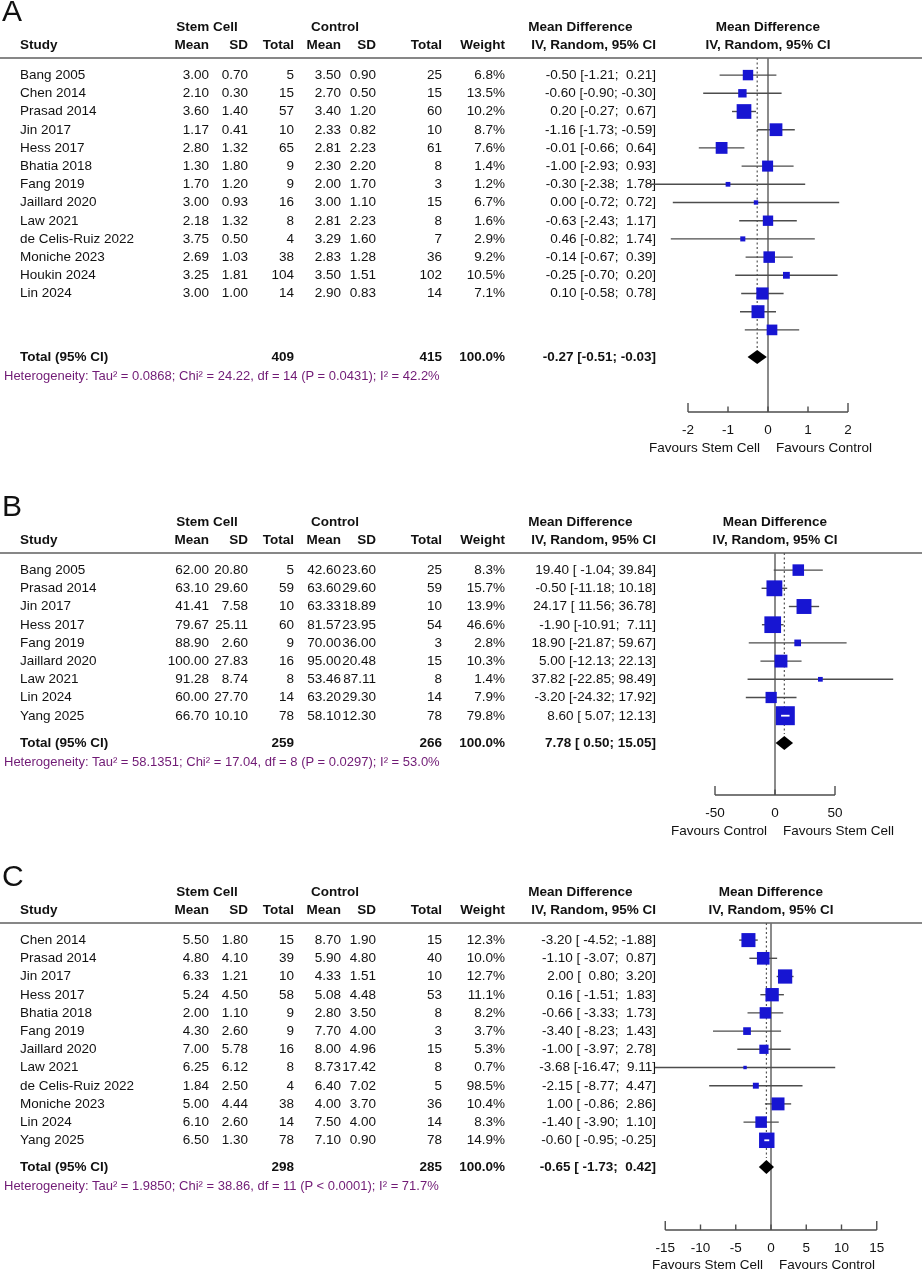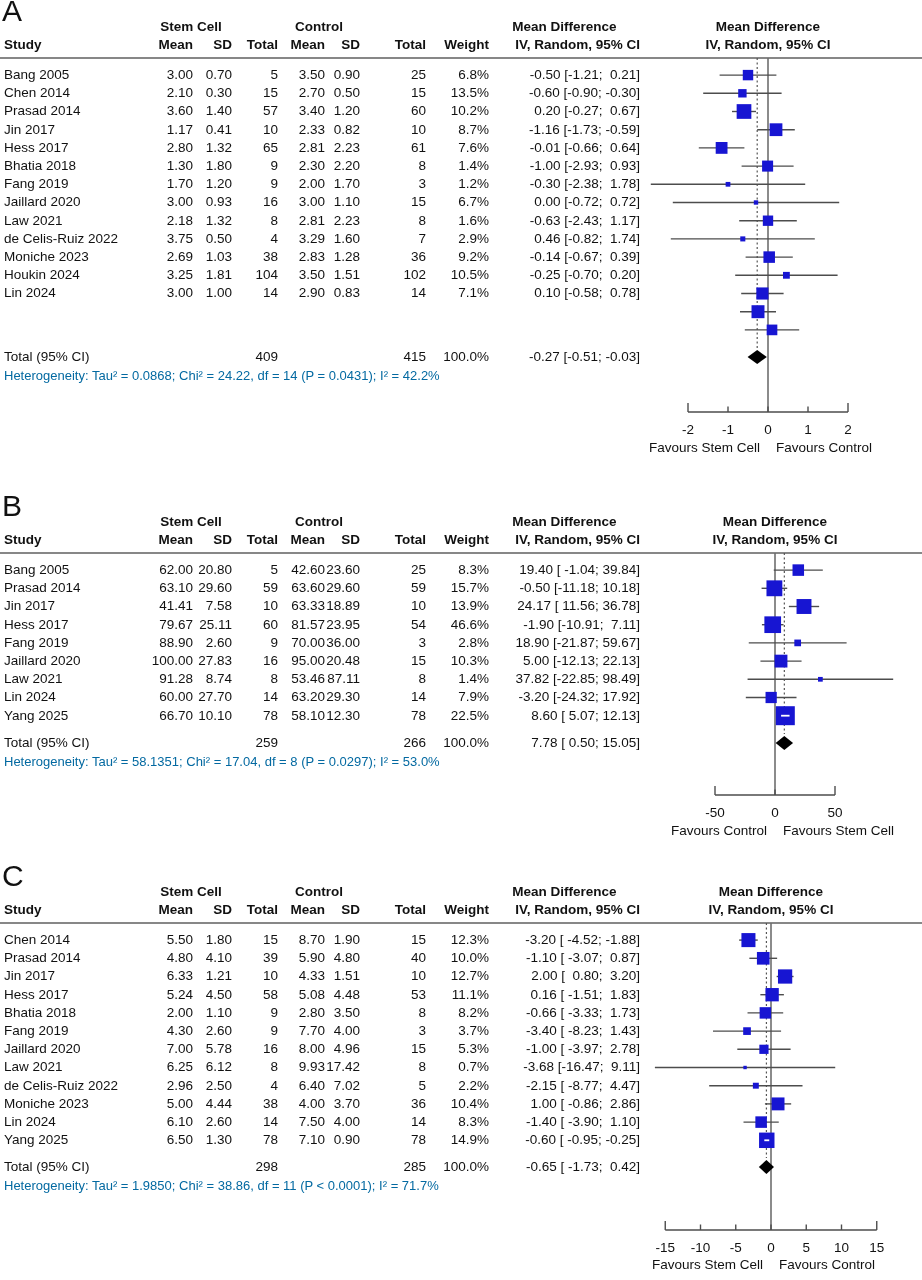--- a/index.html
+++ b/index.html
@@ -1,28 +1,28 @@
 <!DOCTYPE html>
 <html><head>
 <meta charset="utf-8">
 <style>
   html,body{margin:0;padding:0;background:#ffffff}
   body{width:922px;height:1280px;font-family:"Liberation Sans",sans-serif;color:#111}
   .panel{position:relative;overflow:hidden}
   .plabel{position:absolute;left:2px;top:-4px;font-size:30px;line-height:1;color:#111}
   .pbody{position:absolute;left:0;top:0;width:922px;height:100%}
-  table{position:absolute;left:0;width:640px;border-collapse:collapse;table-layout:fixed}
+  table{position:absolute;left:16px;width:640px;border-collapse:collapse;table-layout:fixed}
   td{padding:0;margin:0;font-size:13.5px;line-height:18.2px;height:18.2px;white-space:pre;color:#111;overflow:visible}
   .hdr td{font-weight:bold;line-height:18px;height:18px}
-  .total-table td{font-weight:normal}
+  .total-table td{font-weight:bold}
   .num{text-align:right}
   .ctr{text-align:center}
   .study{text-align:left;padding-left:4px}
   .rule{position:absolute;left:0;width:922px;height:2px;background:#878787}
-  .het{position:absolute;left:4px;font-size:13px;white-space:pre;color:#0369a1}
+  .het{position:absolute;left:4px;font-size:13px;white-space:pre;color:#701a75}
   svg{position:absolute;left:640px;top:0}
   svg text{font-family:"Liberation Sans",sans-serif;font-size:13.5px;fill:#111}
   svg text.bold{font-weight:bold}
 </style>
 </head>
 <body>
 
 <div>
   <div class="panel" id="panel-0" style="height:495px">
     <div class="plabel">A</div>
@@ -441,21 +441,21 @@
               <td class="num">-3.20 [-24.32; 17.92]</td>
             </tr>
             <tr>
               <td class="study">Yang 2025</td>
               <td class="num">66.70</td>
               <td class="num">10.10</td>
               <td class="num">78</td>
               <td class="num">58.10</td>
               <td class="num">12.30</td>
               <td class="num">78</td>
-              <td class="num">22.5%</td>
+              <td class="num">79.8%</td>
               <td class="num">8.60 [ 5.07; 12.13]</td>
             </tr>
           </tbody>
         </table>
         <table class="total-table" style="top:239px">
           <colgroup>
             <col style="width:150px">
             <col style="width:43px">
             <col style="width:39px">
             <col style="width:46px">
@@ -644,35 +644,35 @@
               <td class="num">4.96</td>
               <td class="num">15</td>
               <td class="num">5.3%</td>
               <td class="num">-1.00 [ -3.97;  2.78]</td>
             </tr>
             <tr>
               <td class="study">Law 2021</td>
               <td class="num">6.25</td>
               <td class="num">6.12</td>
               <td class="num">8</td>
-              <td class="num">9.93</td>
+              <td class="num">8.73</td>
               <td class="num">17.42</td>
               <td class="num">8</td>
               <td class="num">0.7%</td>
               <td class="num">-3.68 [-16.47;  9.11]</td>
             </tr>
             <tr>
               <td class="study">de Celis-Ruiz 2022</td>
-              <td class="num">2.96</td>
+              <td class="num">1.84</td>
               <td class="num">2.50</td>
               <td class="num">4</td>
               <td class="num">6.40</td>
               <td class="num">7.02</td>
               <td class="num">5</td>
-              <td class="num">2.2%</td>
+              <td class="num">98.5%</td>
               <td class="num">-2.15 [ -8.77;  4.47]</td>
             </tr>
             <tr>
               <td class="study">Moniche 2023</td>
               <td class="num">5.00</td>
               <td class="num">4.44</td>
               <td class="num">38</td>
               <td class="num">4.00</td>
               <td class="num">3.70</td>
               <td class="num">36</td>

